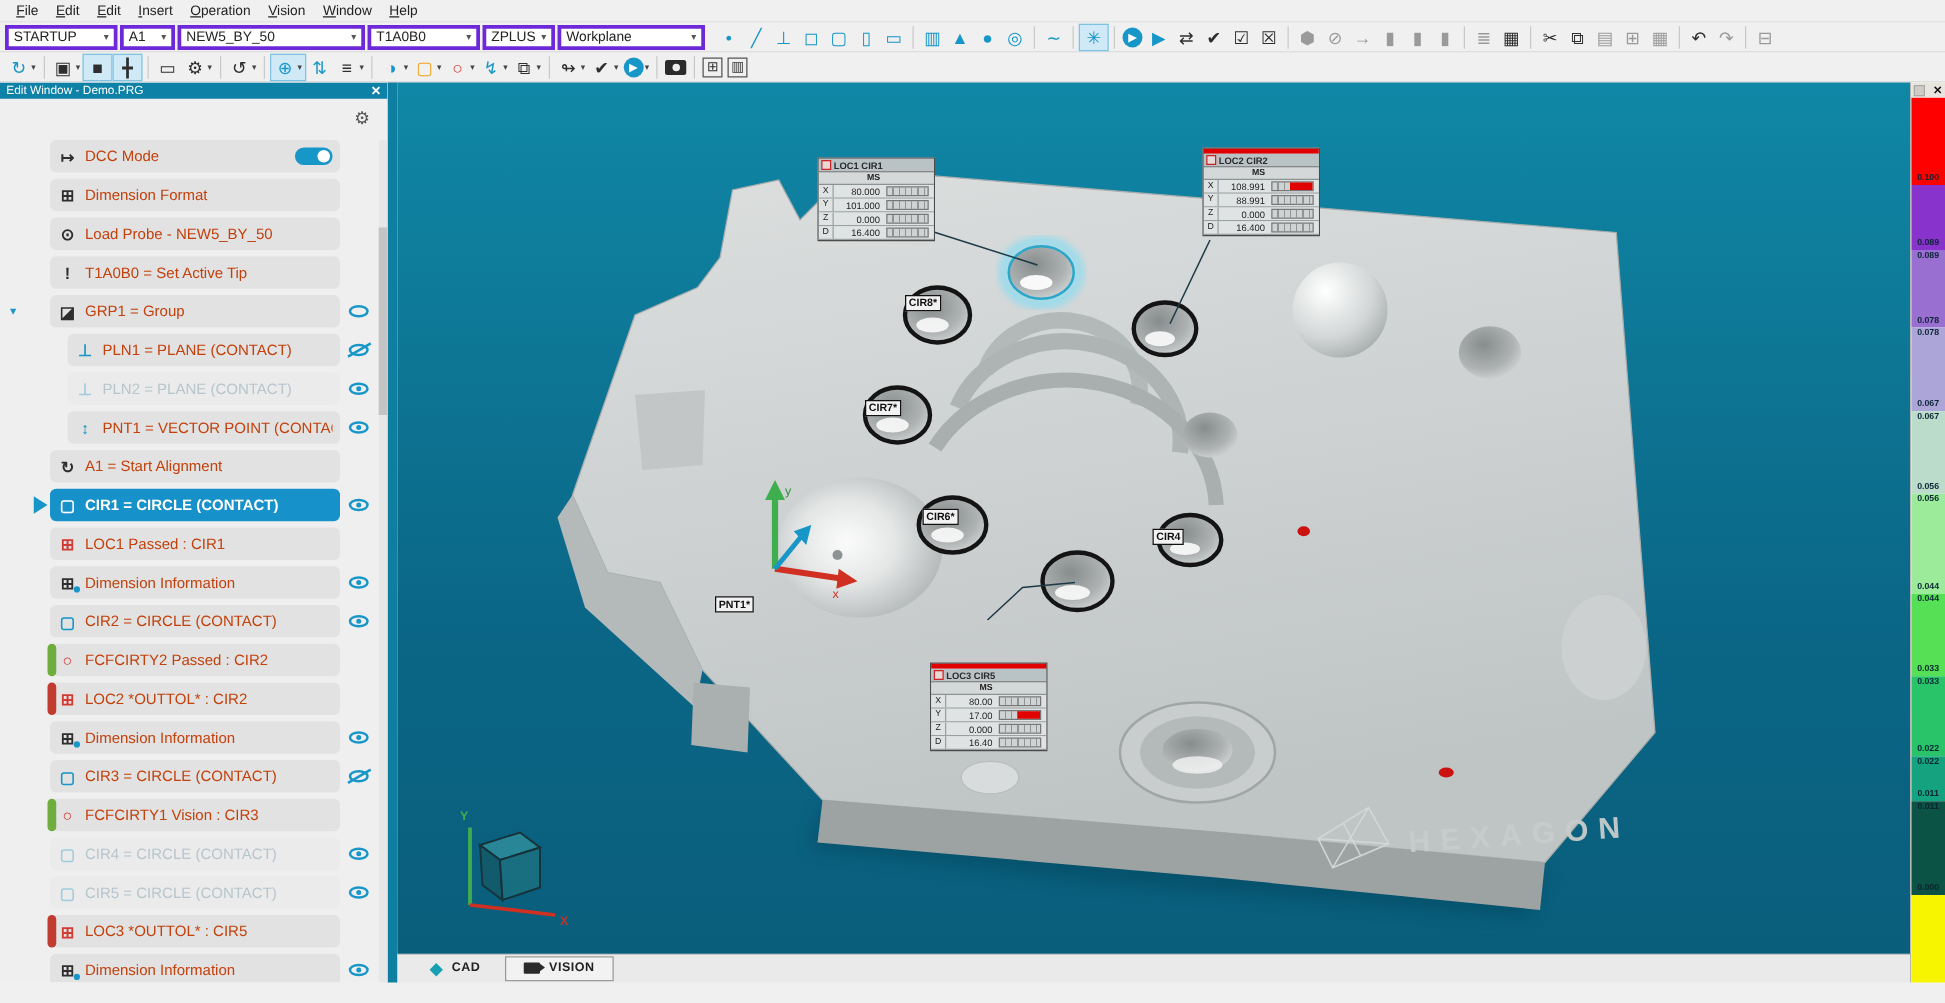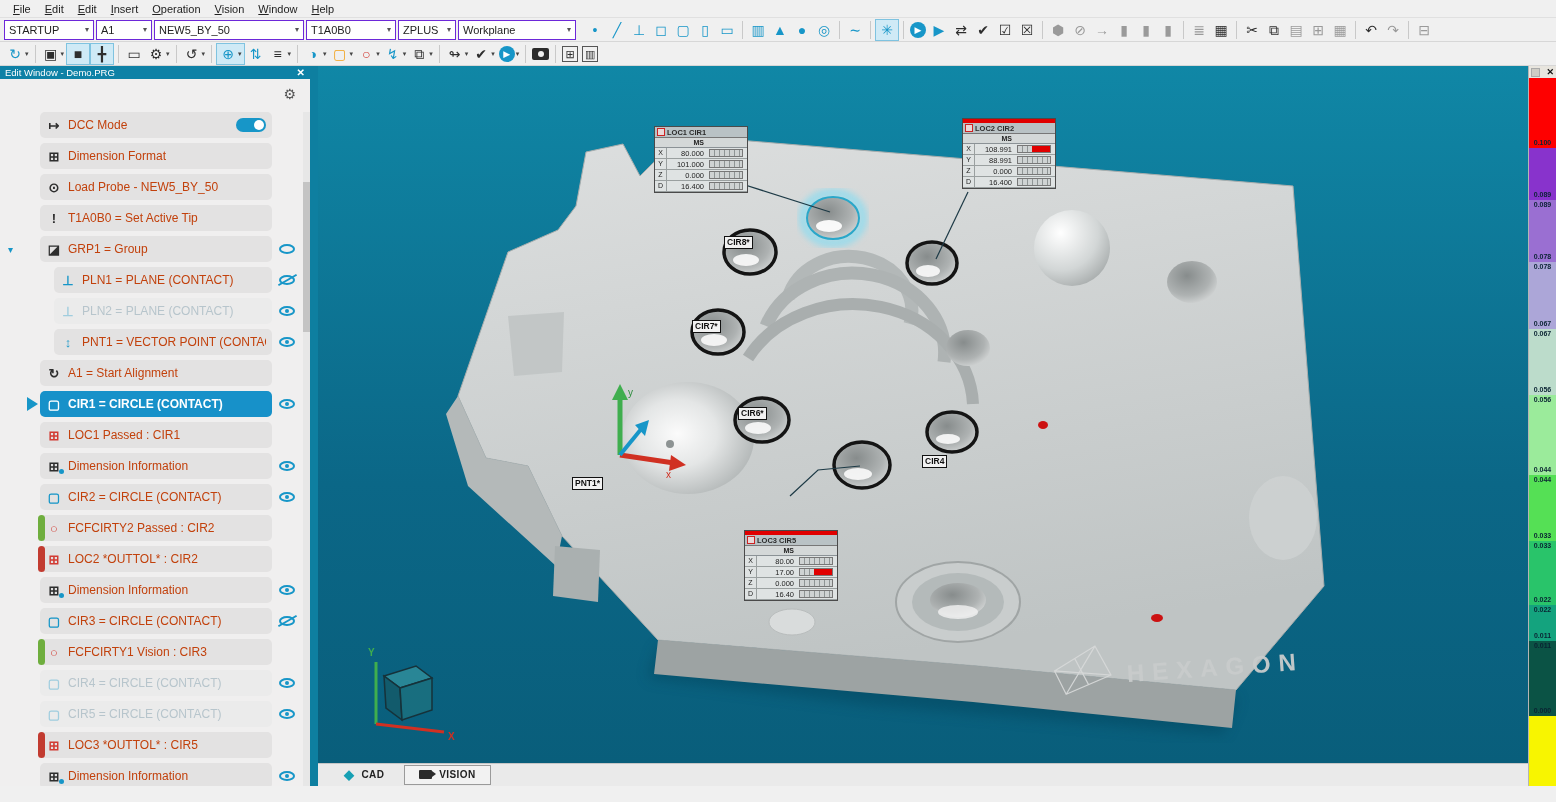--- a/index.html
+++ b/index.html
@@ -4,21 +4,21 @@
 <style>
   html,body{margin:0;padding:0}
   body{width:1556px;height:802px;overflow:hidden;font-family:"Liberation Sans",sans-serif;background:#f0f0f0;color:#222}
   
   #menubar{height:18px;box-sizing:border-box;display:flex;align-items:center;padding-left:6px;background:#f0f0f0;border-bottom:1px solid #e0e0e0;font-size:11px}
   .menu-item{padding:0 7px;cursor:default}
   .menu-item::first-letter{text-decoration:underline}
   
   #toolbar1,#toolbar2{height:24px;box-sizing:border-box;display:flex;align-items:center;background:#f0f0f0;border-bottom:1px solid #d7d7d7;padding-left:4px}
   #combos{display:flex;height:20px;gap:2px}
-  .combo{display:flex;align-items:center;justify-content:space-between;background:#fff;border:1px solid #6d28d9;font-size:11px;padding:0 4px;height:20px;box-sizing:border-box}
+  .combo{display:flex;align-items:center;justify-content:space-between;background:#fff;border:3px solid #6d28d9;font-size:11px;padding:0 4px;height:20px;box-sizing:border-box}
   .combo-arrow{color:#555;font-size:8px;margin-left:3px}
   #tb1-icons{display:flex;align-items:center;margin-left:8px}
   .tb-btn{display:flex;align-items:center;height:22px;padding:0 2px;position:relative;box-sizing:border-box}
   .tb-btn.hl{background:#cfeaf6;border:1px solid #7fc3e0}
   .glyph{display:inline-block;width:18px;text-align:center;font-size:14px;line-height:20px}
   .c-teal{color:#1796C8}.c-dark{color:#2e2e2e}.c-gray{color:#9a9a9a}.c-orange{color:#f2a21c}.c-red{color:#d23b33}
   .glyph.circle{width:16px;height:16px;border-radius:50%;background:#1796C8;color:#fff;font-size:9px;line-height:16px}
   .glyph.camera{width:17px;height:12px;background:#2b2b2b;border-radius:2px;position:relative}
   .glyph.camera::after{content:"";position:absolute;left:5.5px;top:3px;width:6px;height:6px;border-radius:50%;background:#eee}
   .tb-btn.frame .glyph{border:1px solid #555;font-size:11px;line-height:15px;height:16px;width:16px;box-sizing:border-box}
@@ -104,21 +104,21 @@
     <span class="menu-item">Window</span>
     <span class="menu-item">Help</span>
   </div>
 
 <div id="toolbar1">
   <div id="combos">
       <div class="combo" style="width: 90px;">
         <span class="combo-val">STARTUP</span>
         <span class="combo-arrow">▾</span>
       </div>
-      <div class="combo" style="width: 56px; justify-content: space-between;">
+      <div class="combo" style="width: 44px; justify-content: space-between;">
         <span class="combo-val">A1</span>
         <span class="combo-arrow">▾</span>
       </div>
       <div class="combo" style="width: 150px;">
         <span class="combo-val">NEW5_BY_50</span>
         <span class="combo-arrow">▾</span>
       </div>
       <div class="combo" style="width: 90px;">
         <span class="combo-val">T1A0B0</span>
         <span class="combo-arrow">▾</span>
@@ -779,21 +779,21 @@
             </div>
             <div class="co-row">
               <span class="co-ax">D</span>
               <span class="co-val">16.40</span>
               <span class="co-bar"></span>
             </div>
           </div>
           <div class="ftag" style="left: 406px; top: 170px;">CIR8*</div>
           <div class="ftag" style="left: 374px; top: 254px;">CIR7*</div>
           <div class="ftag" style="left: 420px; top: 341px;">CIR6*</div>
-          <div class="ftag" style="left: 604px; top: 357px; margin-top: 32px;">CIR4</div>
+          <div class="ftag" style="left: 604px; top: 357px;">CIR4</div>
           <div class="ftag" style="left: 254px; top: 411px;">PNT1*</div>
         </div>
     </div>
     <div id="tabbar">
         <div class="tab active">
           <span class="tab-cube">◆</span>
           <span class="tab-label">CAD</span>
         </div>
         <div class="tab inactive">
           <span class="cam-icon"></span>

